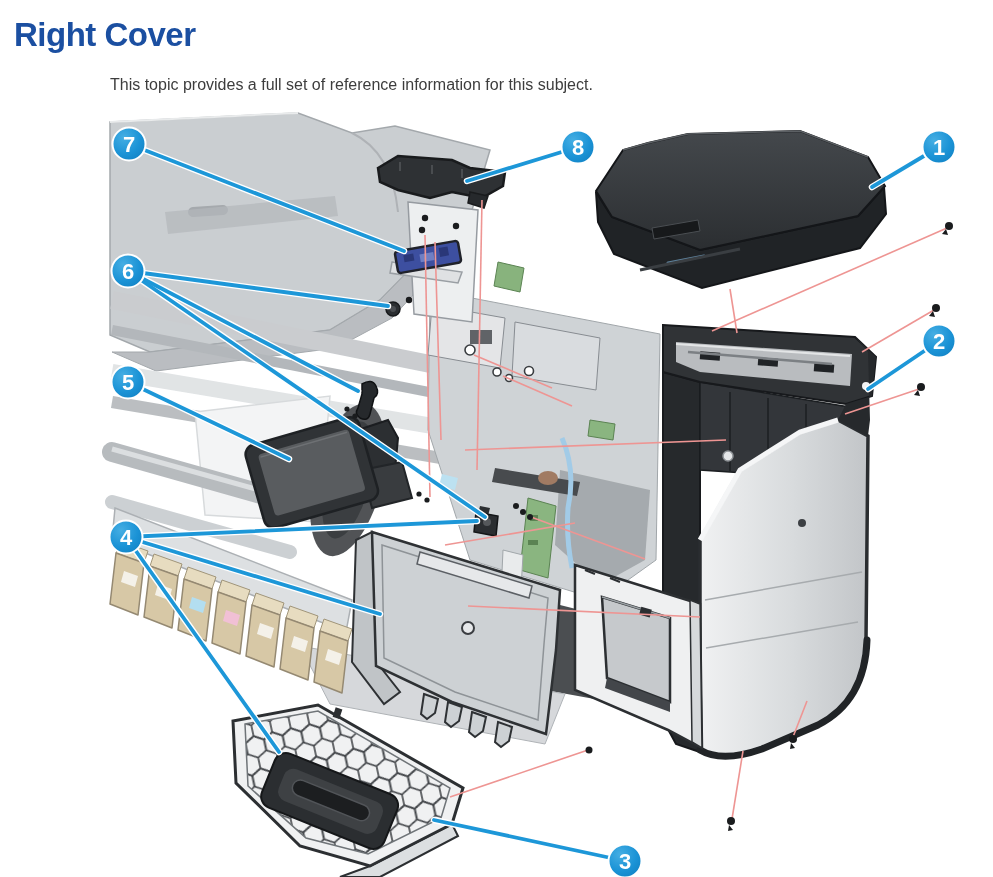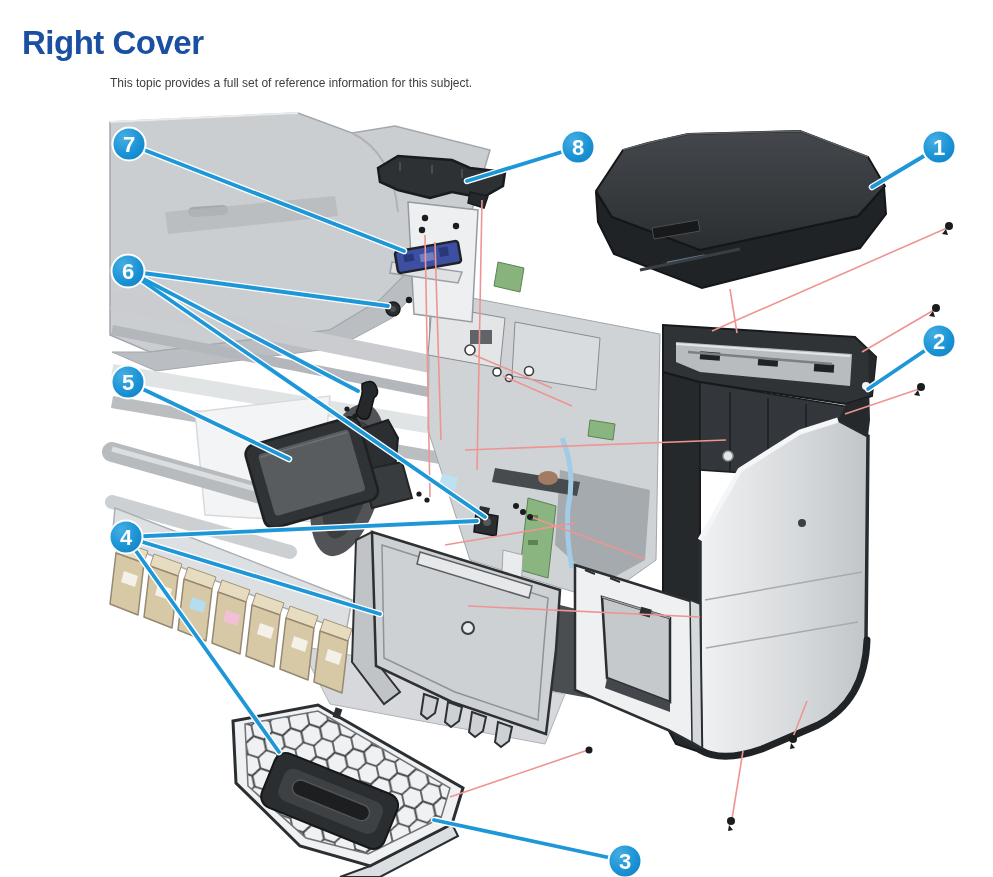--- a/index.html
+++ b/index.html
@@ -1,27 +1,27 @@
 <!DOCTYPE html>
 <html><head>
 <meta charset="utf-8">
 <style>
   html,body{margin:0;padding:0;}
   body{
     width:993px;height:877px;position:relative;overflow:hidden;
     background:#ffffff;font-family:"Liberation Sans",sans-serif;
   }
   .page-title{
-    position:absolute;left:14px;top:16px;margin:8px;
+    position:absolute;left:14px;top:16px;margin:0;
     font-size:33px;font-weight:600;letter-spacing:-0.5px;
     color:#1b4fa1;
   }
   .page-subtitle{
     position:absolute;left:110px;top:76px;margin:0;
-    font-size:12px;color:#3d3d3d;
+    font-size:16px;color:#3d3d3d;
   }
   .diagram-wrap{position:absolute;left:0;top:0;width:993px;height:877px;}
   svg{display:block;}
   .callout-num{
     font-family:"Liberation Sans",sans-serif;font-size:22px;font-weight:bold;
     fill:#ffffff;text-anchor:middle;
   }
 </style>
 </head>
 <body>

